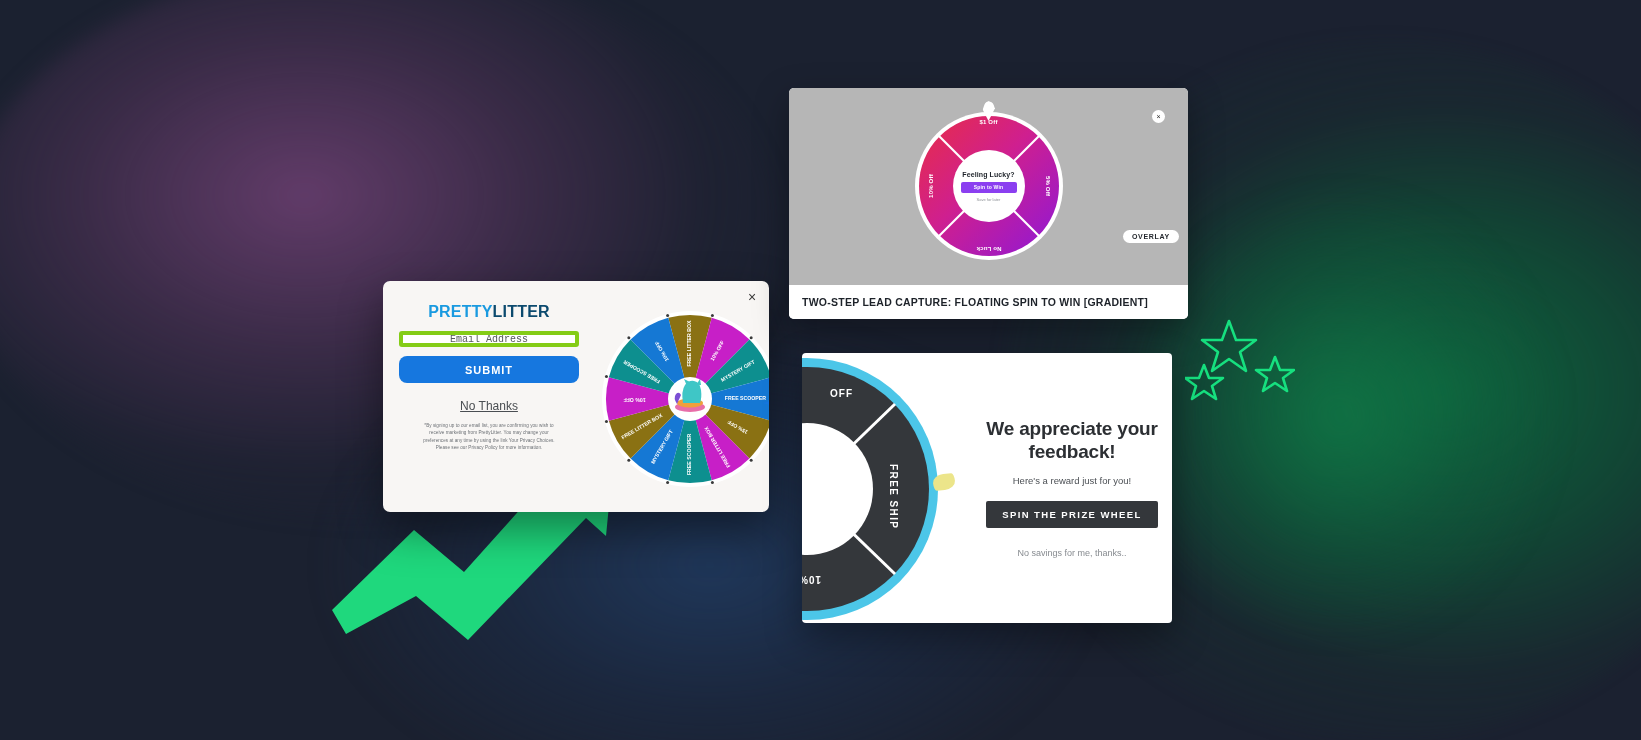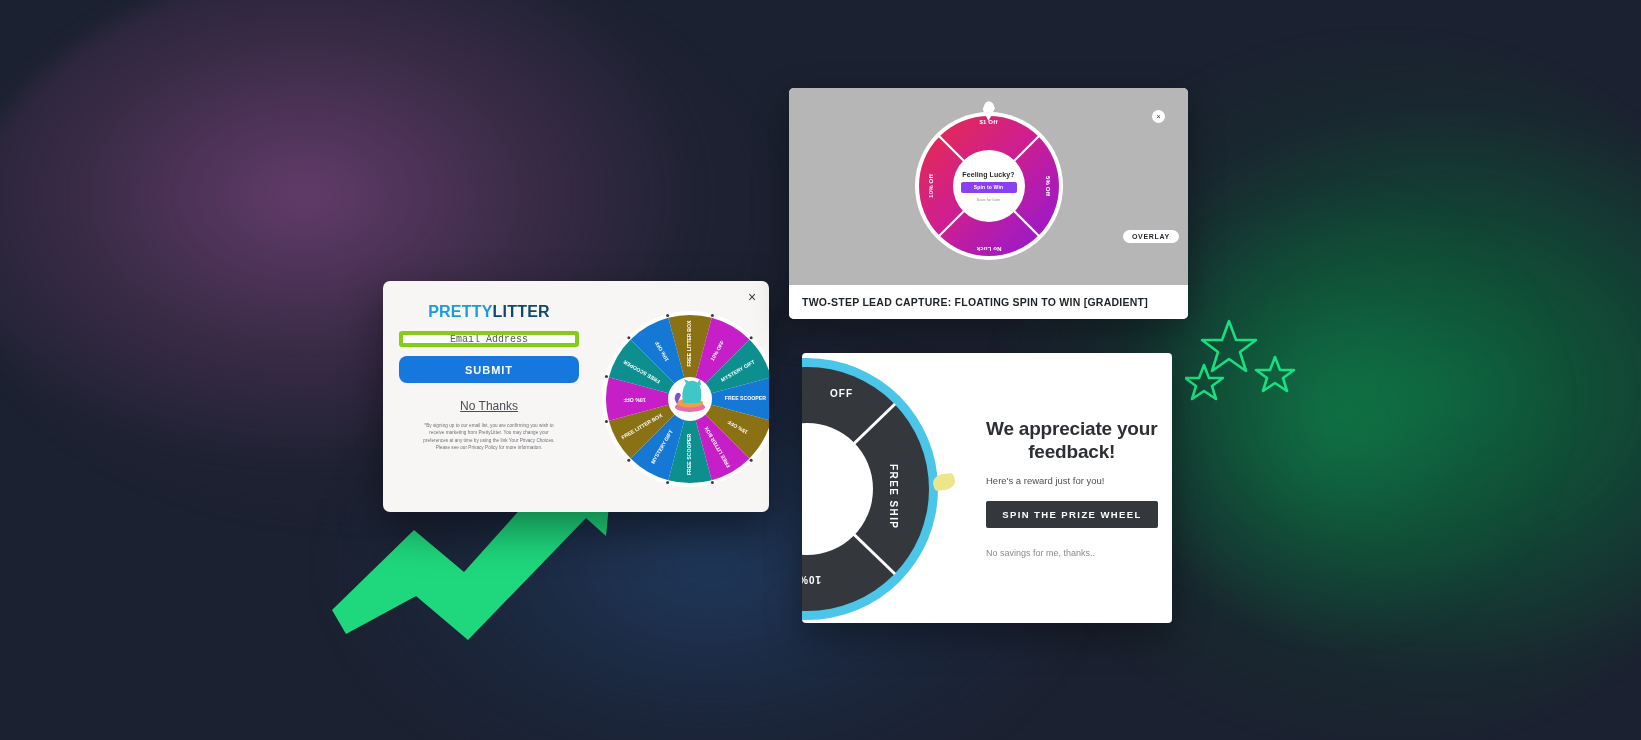--- a/index.html
+++ b/index.html
@@ -128,21 +128,21 @@
 
   
   .fb-card {
     position: absolute; left: 802px; top: 353px; width: 370px; height: 270px;
     background: #fff; border-radius: 4px; overflow: hidden;
     box-shadow: 0 14px 36px rgba(0,0,0,.35);
   }
   .fb-wheel { position: absolute; left: -128px; top: 3px; width: 266px; height: 266px; }
   .fb-right {
     position: absolute; left: 170px; right: 0; top: 0; bottom: 0;
-    display: flex; flex-direction: column; align-items: flex-start; justify-content: center; padding: 0 14px;
+    display: flex; flex-direction: column; align-items: center; justify-content: center; padding: 0 14px;
   }
   .fb-head {
     font-size: 19px; font-weight: 700; color: #2c2f33; text-align: center; line-height: 1.2; letter-spacing: -.2px;
   }
   .fb-sub { font-size: 9.5px; color: #4c5055; margin-top: 11px; text-align: center; }
   .fb-btn {
     margin-top: 15px; background: #34373b; color: #fff; border: none; border-radius: 2px;
     width: 172px; height: 27px; font-size: 9.5px; font-weight: 700; letter-spacing: 1.4px;
     cursor: pointer; font-family: "Liberation Sans", sans-serif;
   }

